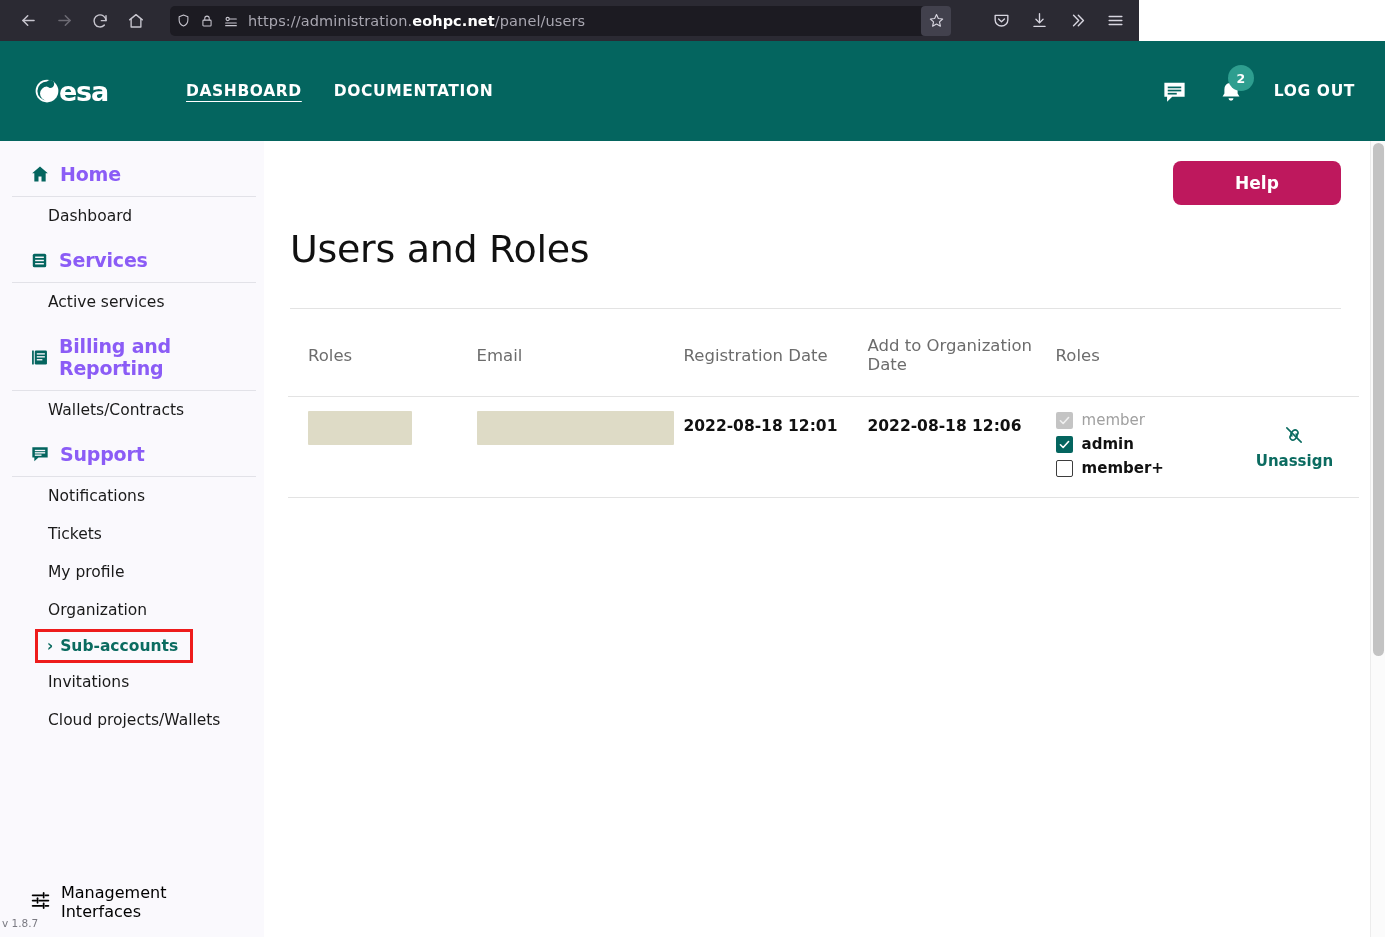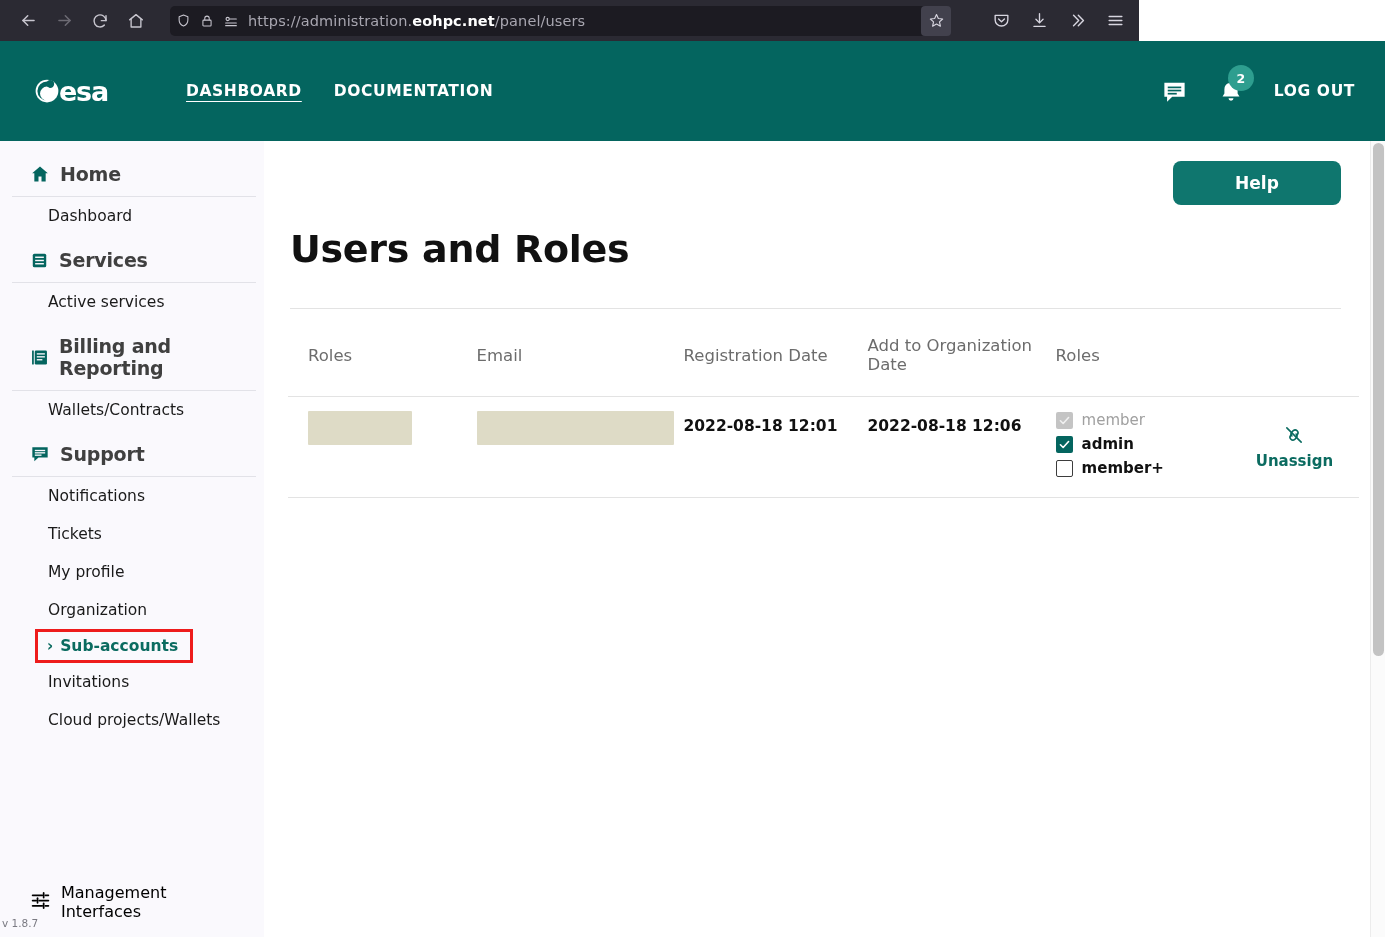--- a/index.html
+++ b/index.html
@@ -98,21 +98,21 @@
     position: relative;
     height: 796px;
   }
   .side-section {
     display: flex; align-items: center; gap: 10px;
     padding: 14px 16px 11px 18px;
     border-bottom: 1px solid #e2e2e8;
     margin: 0 8px 0 12px;
   }
   .side-section .sicon { color: #04655f; display: flex; align-items: center; flex: 0 0 auto; }
-  .side-section .slabel { color: #404040; font-size: 19px; font-weight: 700; letter-spacing: -.2px; }
+  .side-section .slabel { color: #8b5cf6; font-size: 19px; font-weight: 700; letter-spacing: -.2px; }
   .side-link {
     display: block; padding: 10px 16px 10px 48px;
     font-size: 15.5px; color: #1a1a1a; text-decoration: none;
   }
   .side-link.highlighted {
     color: #0b6b60; font-weight: 700;
     border: 3px solid #ee1c1c;
     display: inline-flex; align-items: center; gap: 7px;
     margin-left: 35px; padding: 5px 12px 5px 9px;
   }
@@ -129,28 +129,28 @@
   }
 
   
   .main {
     flex: 1 1 auto; background: #ffffff;
     padding: 0 26px 0 24px;
     position: relative; overflow: hidden;
   }
   .help-row { display: flex; justify-content: flex-end; padding-top: 20px; padding-right: 18px; }
   .help-btn {
-    background: #0f766e; color: #ffffff;
+    background: #be185d; color: #ffffff;
     border: none; border-radius: 8px;
     font-size: 17px; font-weight: 600;
     width: 168px; height: 44px;
     font-family: inherit; cursor: pointer;
   }
   .page-title {
-    font-size: 38px; font-weight: 700; color: #111111;
+    font-size: 38px; font-weight: 400; color: #111111;
     letter-spacing: -.3px;
     margin: 22px 0 8px 0; padding-left: 2px;
   }
   .title-rule { border-top: 1px solid #e3e3e3; margin: 37px 0 0 2px; margin-right: 18px; }
 
   table.users { width: 100%; border-collapse: collapse; margin-top: 0; }
   table.users th {
     text-align: left; vertical-align: middle;
     font-size: 16.5px; font-weight: 400; color: #6c6c6c;
     padding: 27px 10px 22px 0;

